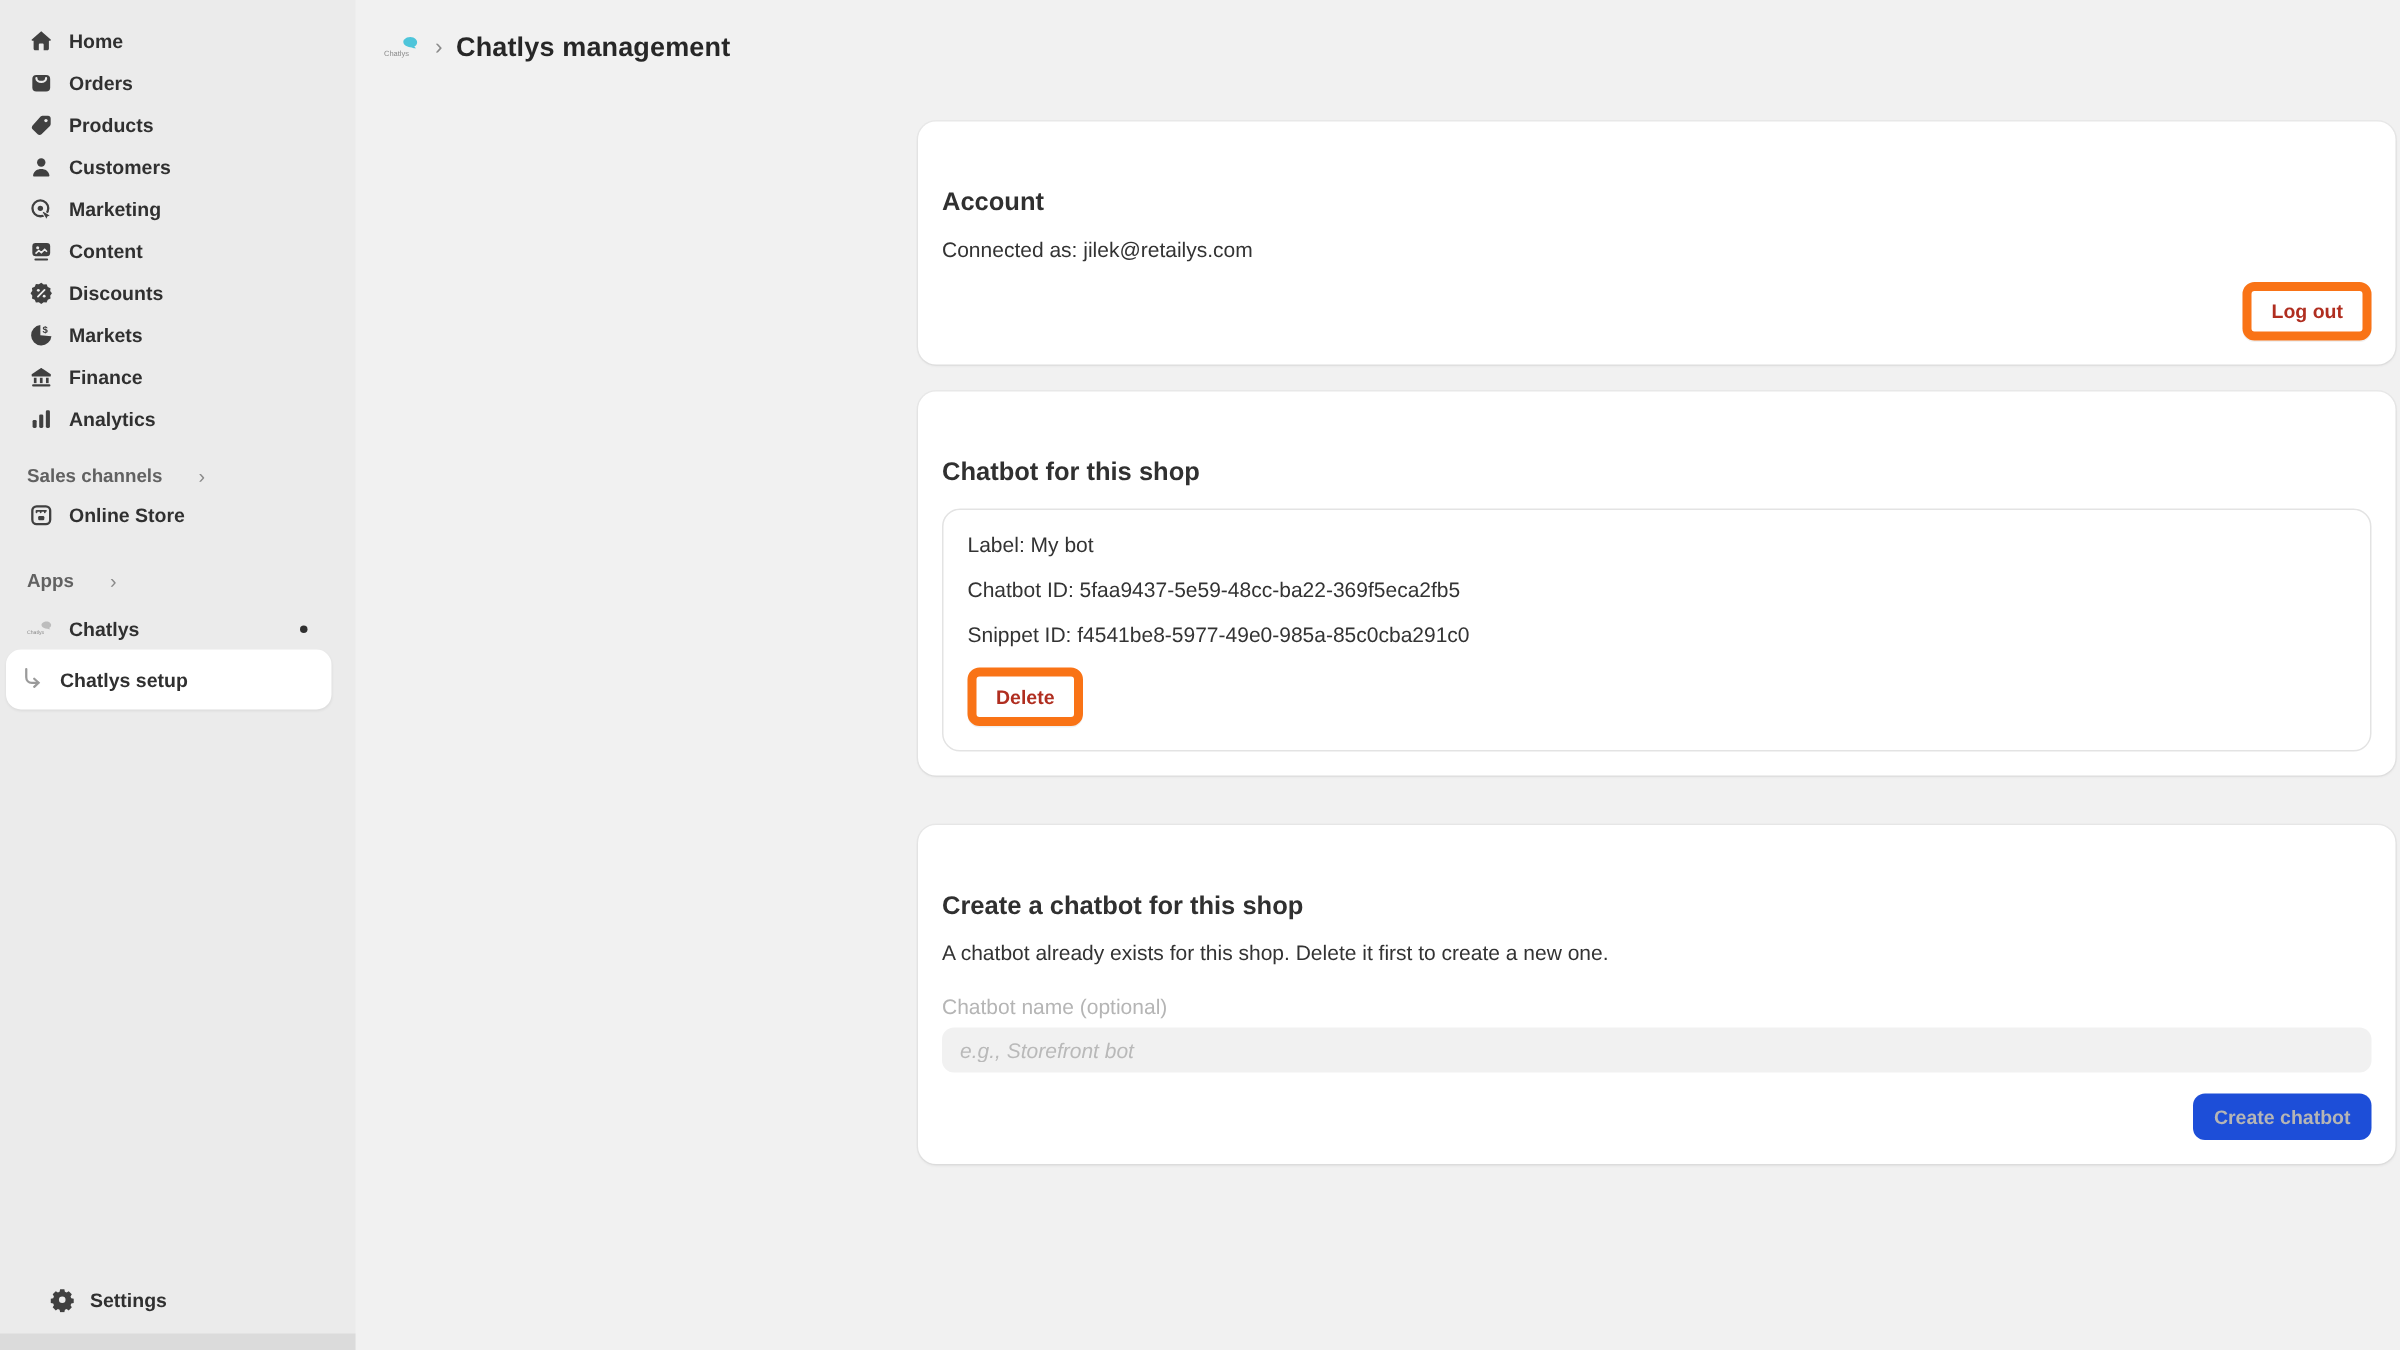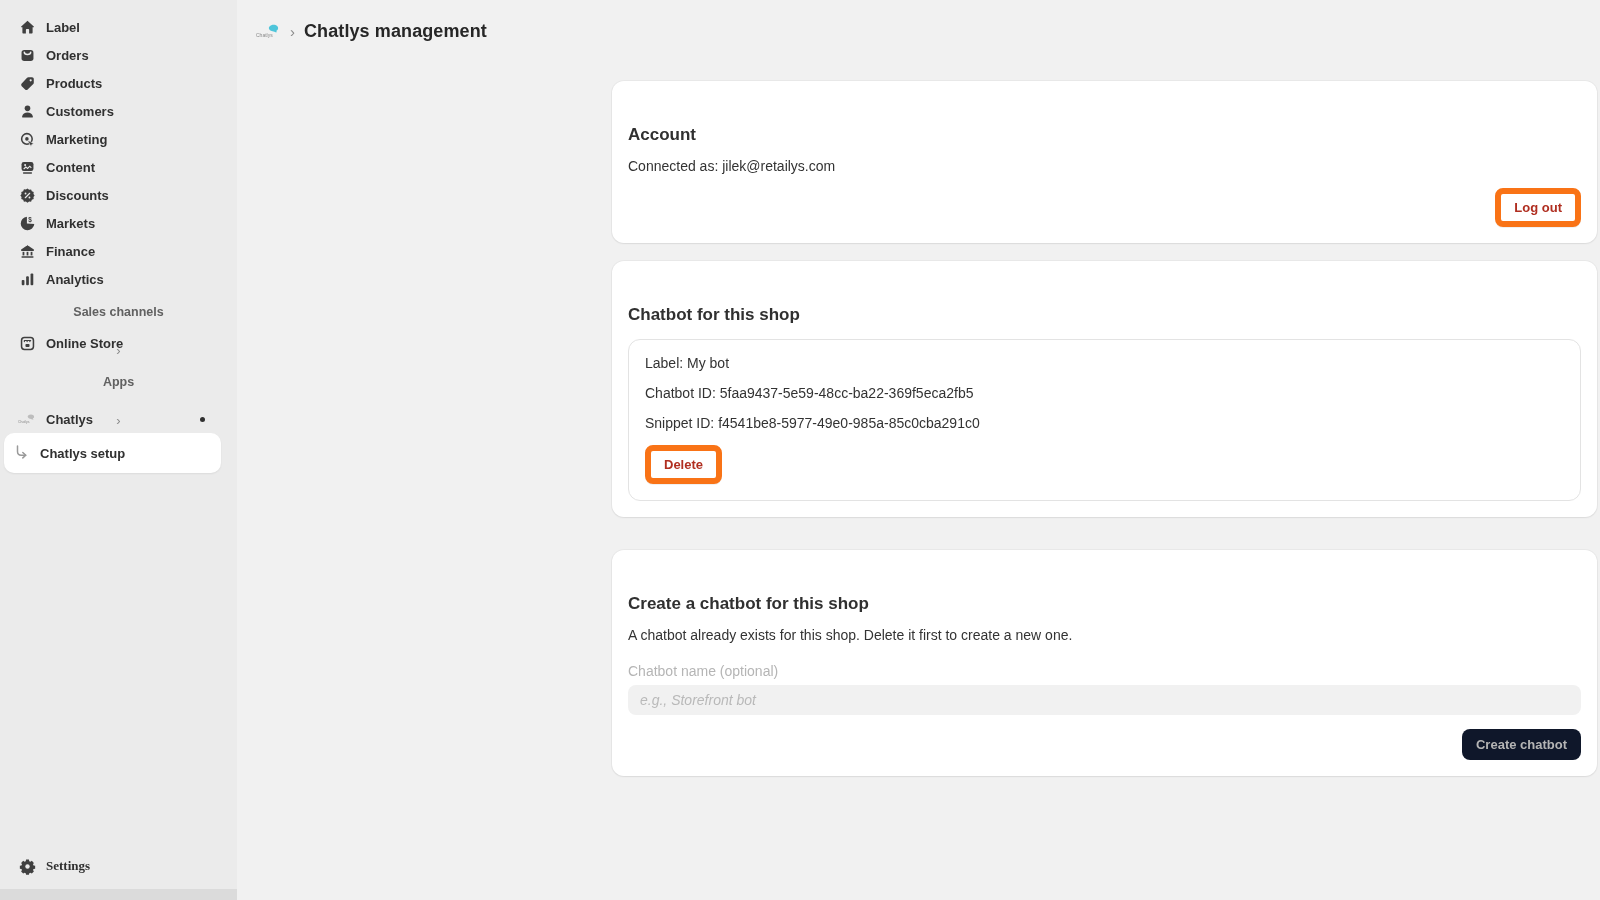--- a/index.html
+++ b/index.html
@@ -25,27 +25,26 @@
     height:28px; padding:0 8px; border-radius:10px;
     cursor:pointer;
   }
   .icon { width:18px; height:18px; display:flex; align-items:center; justify-content:center; flex-shrink:0; }
   .nav-label { font-size:13px; font-weight:600; color:#303030; white-space:nowrap; }
   .section-head {
     display:flex; align-items:center; gap:24px;
     height:24px; padding:0 18px; margin-top:12px;
     font-size:12.5px; font-weight:600; color:#616161;
     cursor:pointer;
-    flex-direction:column;
   }
   .section-chevron { color:#8a8a8a; font-size:13px; font-weight:400; }
   .gap-sm { height:6px; }
   .active-pill { background:#ffffff; box-shadow:0 1px 2px rgba(0,0,0,.07); margin-right:6px; margin-left:-6px; height:40px; }
   .dot { width:5px; height:5px; border-radius:50%; background:#303030; margin-left:auto; margin-right:14px; }
-  .sidebar-bottom { margin-top:auto; padding:0 10px 20px;font-family:Liberation Serif, serif; }
+  .sidebar-bottom { margin-top:auto; padding:0 24px 20px; }
   .bottom-strip { position:absolute; left:0; bottom:0; width:100%; height:11px; background:#dbdbdb; }
   
   .main { flex:1; display:flex; flex-direction:column; min-width:0; }
   .page-header { display:flex; align-items:center; gap:9px; padding:21px 0 13px 18px; }
   .crumb-chevron { color:#8a8a8a; font-size:15px; }
   .page-title { font-size:18px; font-weight:700; color:#272727; letter-spacing:.1px; }
   .content { padding:26px 3px 0 375px; }
   .card {
     background:#ffffff; border-radius:12px;
     box-shadow:0 0 0 1px rgba(0,0,0,.035), 0 1px 2px rgba(0,0,0,.06);
@@ -67,38 +66,38 @@
   .inner-box p { font-size:14px; margin-bottom:14px; color:#333333; }
   .inner-box .btn-row-left { display:flex; justify-content:flex-start; margin-top:2px; }
   .field-label { font-size:14px; color:#b5b5b5; margin-top:20px; }
   .text-input {
     width:100%; height:30px; margin-top:6px;
     background:#f1f1f1; border:none; border-radius:8px;
     padding:0 12px; font-family:inherit; font-size:14px; color:#303030;font-style:italic;
   }
   .text-input::placeholder { color:#b9b9b9; }
   .btn-disabled {
-    background:#0f172a; color:#b5b5b5; border:none;
+    background:#1d4ed8; color:#b5b5b5; border:none;
     border-radius:8px; padding:8px 14px;
     font-family:inherit; font-size:13px; font-weight:600;
   }
 </style>
 </head>
 <body>
 
 <aside class="sidebar">
   <nav class="nav">
 
     <div class="nav-item">
       <span class="icon">
         <svg width="17" height="17" viewBox="0 0 20 20" fill="#404040">
             <path d="M10 2.2 2.6 8.7c-.4.3-.1.9.4.9h1v6.2c0 .7.5 1.2 1.2 1.2h2.9v-4.4c0-.5.4-.9.9-.9h2c.5 0 .9.4.9.9V17h2.9c.7 0 1.2-.5 1.2-1.2V9.6h1c.5 0 .8-.6.4-.9L10 2.2z"></path>
           </svg>
       </span>
-      <span class="nav-label">Label</span>
+      <span class="nav-label">Home</span>
     </div>
 
     <div class="nav-item">
       <span class="icon">
         <svg width="17" height="17" viewBox="0 0 20 20">
             <rect x="3" y="3.5" width="14" height="13" rx="3.2" fill="#404040"></rect>
             <path d="M6.2 6c0 1.7 1.7 2.9 3.8 2.9S13.8 7.7 13.8 6" stroke="#ebebeb" stroke-width="1.7" fill="none" stroke-linecap="round"></path>
           </svg>
       </span>
       <span class="nav-label">Orders</span>

